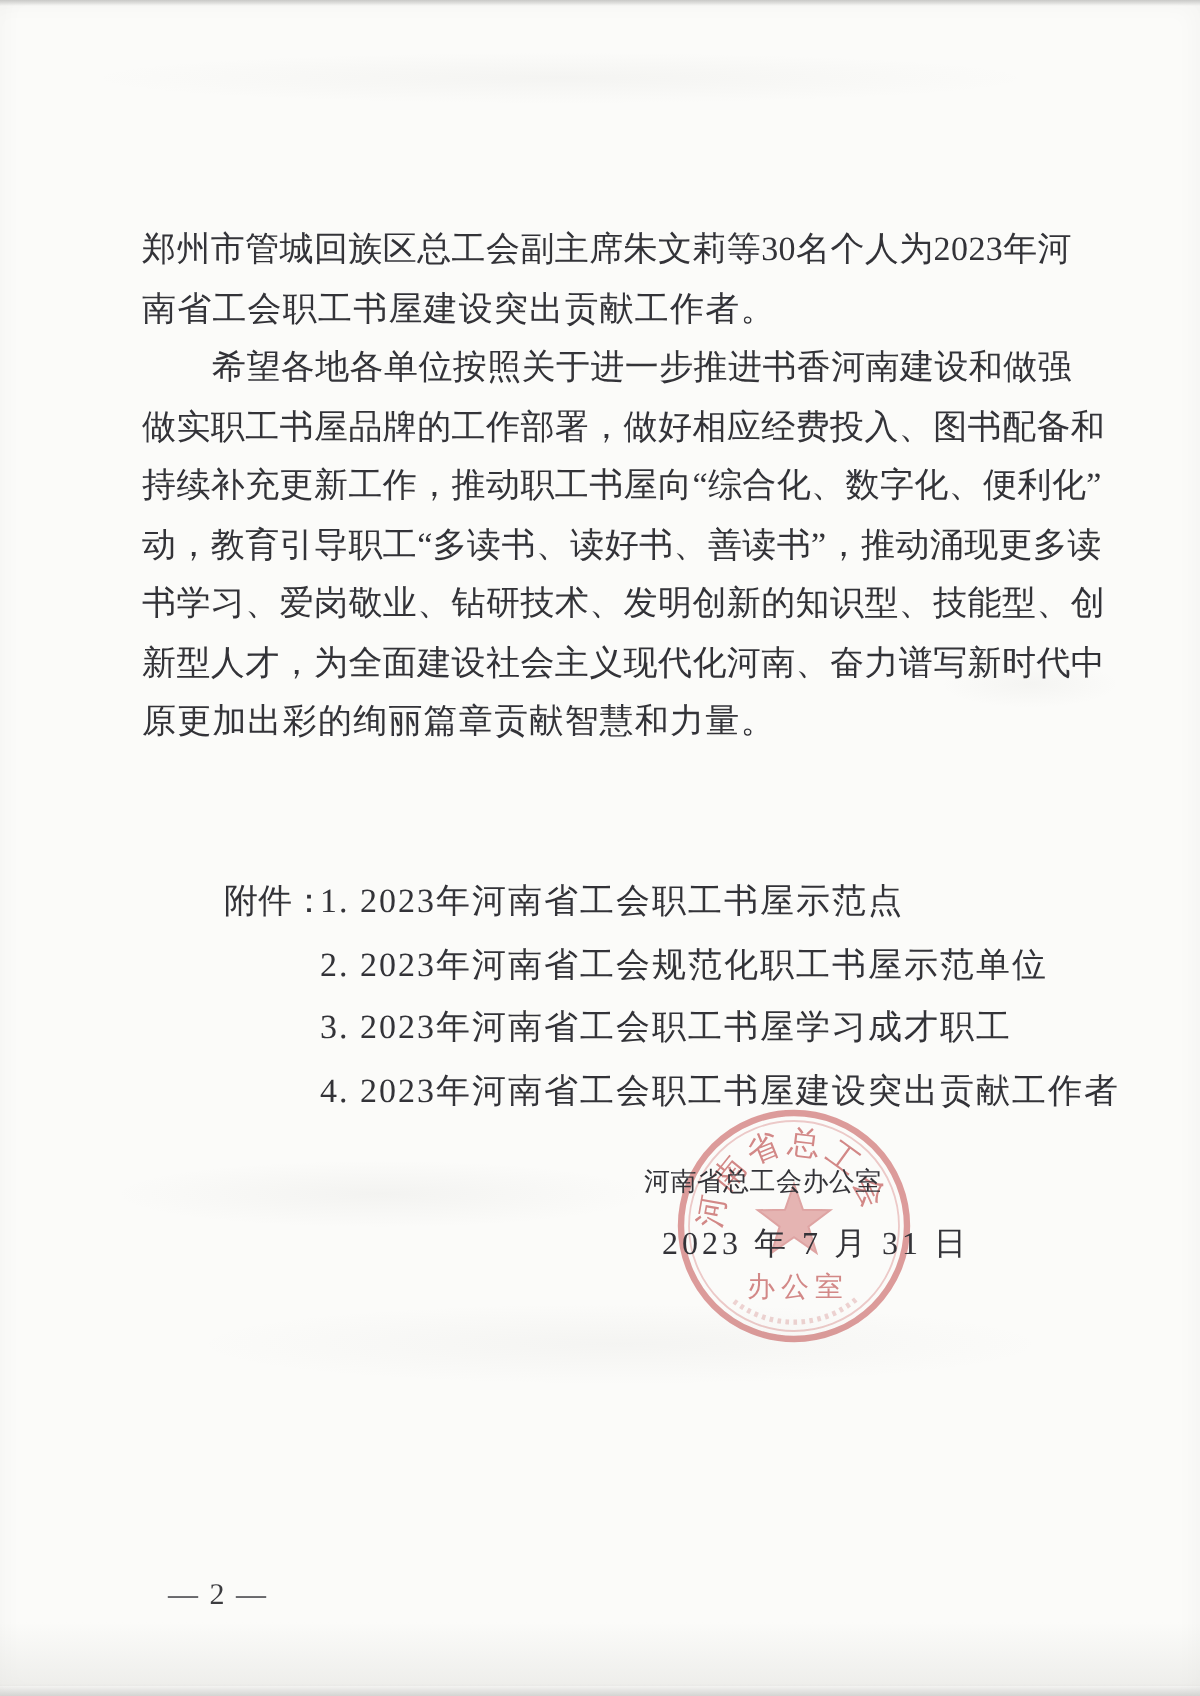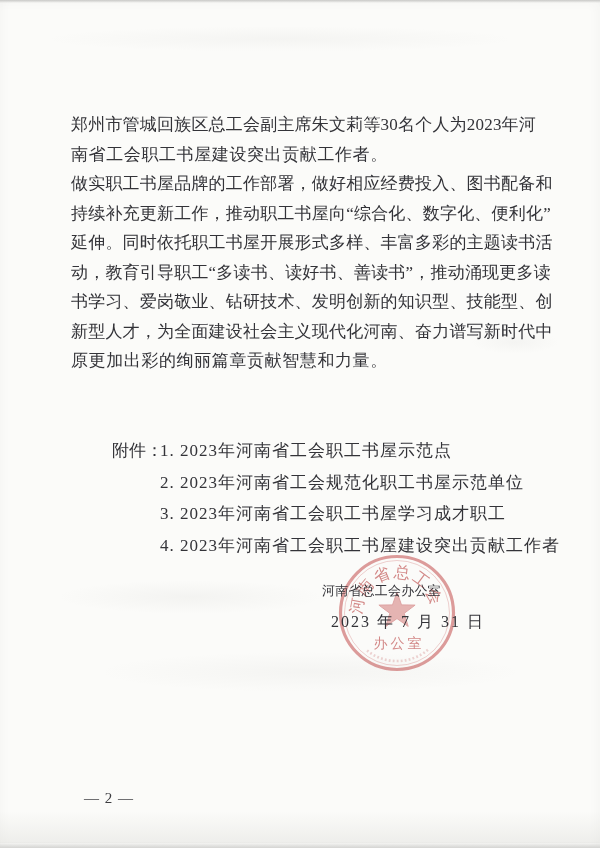--- a/index.html
+++ b/index.html
@@ -74,23 +74,23 @@
 
   <div class="edge-top"></div>
   <div class="smudge sm1"></div>
   <div class="smudge sm2"></div>
   <div class="smudge sm3"></div>
   <div class="smudge sm4"></div>
 
   <div class="body-text">
     <div class="t-line">郑州市管城回族区总工会副主席朱文莉等30名个人为2023年河</div>
     <div class="t-line para-end">南省工会职工书屋建设突出贡献工作者。</div>
+    <div class="t-line indent">希望各地各单位按照关于进一步推进书香河南建设和做强</div>
     <div class="t-line">做实职工书屋品牌的工作部署，做好相应经费投入、图书配备和</div>
     <div class="t-line">持续补充更新工作，推动职工书屋向“综合化、数字化、便利化”</div>
-    <div class="t-line">延伸。同时依托职工书屋开展形式多样、丰富多彩的主题读书活</div>
     <div class="t-line">动，教育引导职工“多读书、读好书、善读书”，推动涌现更多读</div>
     <div class="t-line">书学习、爱岗敬业、钻研技术、发明创新的知识型、技能型、创</div>
     <div class="t-line">新型人才，为全面建设社会主义现代化河南、奋力谱写新时代中</div>
     <div class="t-line para-end">原更加出彩的绚丽篇章贡献智慧和力量。</div>
   </div>
 
   <div class="attachments">
     <div class="att-row">
       <span class="att-label">附件：</span><span>1. 2023年河南省工会职工书屋示范点</span>
     </div>

